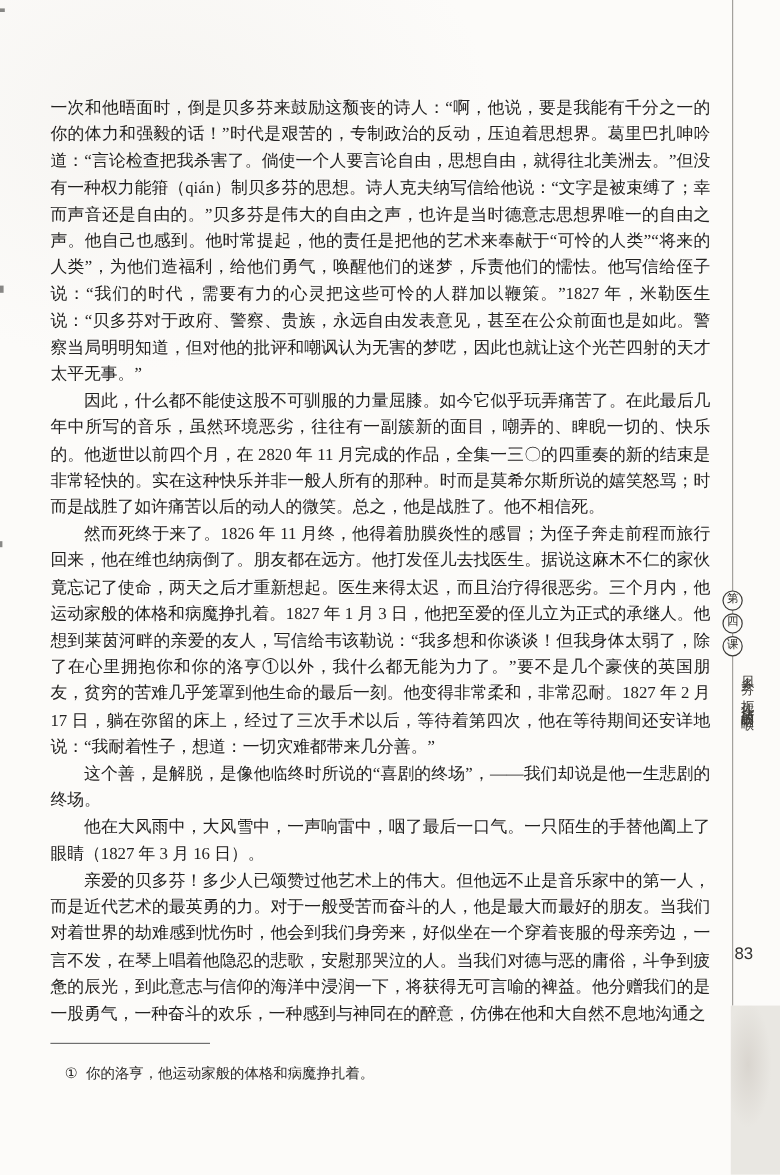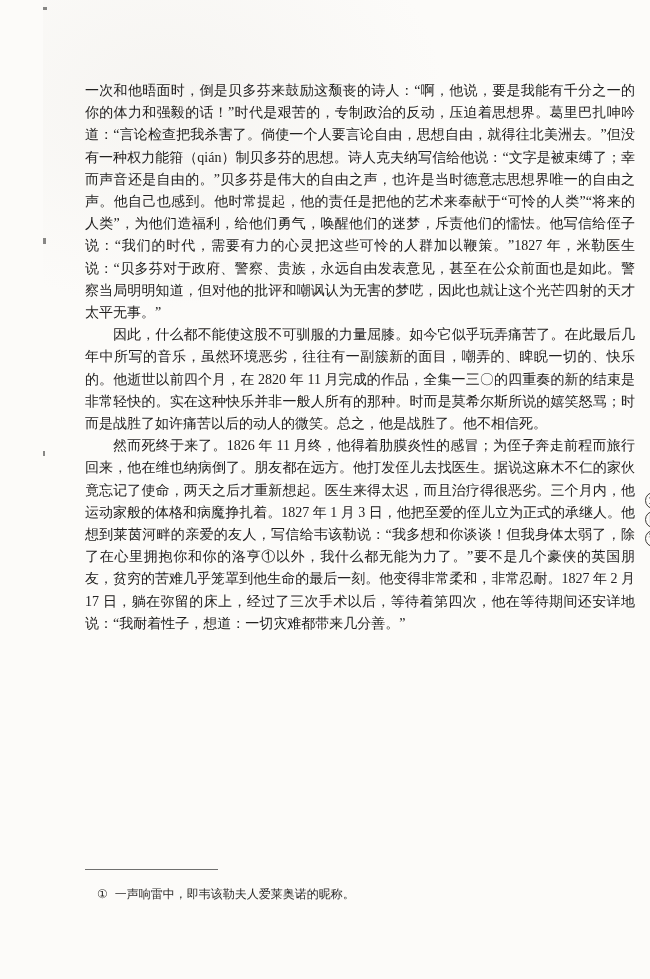--- a/index.html
+++ b/index.html
@@ -8,21 +8,20 @@
     background: #fcfbf9;
     position: relative;
     overflow: hidden;
     font-family: "Liberation Serif", "DejaVu Serif", serif;
   }
   .page {
     position: absolute; inset: 0;
     background:
       radial-gradient(ellipse 400px 300px at 20% 10%, rgba(240,238,234,0.5), transparent 70%),
       #fcfbf9;
-    margin-left: 43px;
   }
   
   .text-column {
     position: absolute;
     left: 42px; top: 80px;
     width: 550px;
     color: #222120;
     font-size: 14px;
     line-height: 22.2px;
     text-align: justify;
@@ -103,25 +102,28 @@
 </style>
 </head>
 <body>
 
 <div class="page">
 
   <div class="text-column">
       <p class="no-indent">一次和他晤面时，倒是贝多芬来鼓励这颓丧的诗人：“啊，他说，要是我能有千分之一的你的体力和强毅的话！”时代是艰苦的，专制政治的反动，压迫着思想界。葛里巴扎呻吟道：“言论检查把我杀害了。倘使一个人要言论自由，思想自由，就得往北美洲去。”但没有一种权力能箝（qián）制贝多芬的思想。诗人克夫纳写信给他说：“文字是被束缚了；幸而声音还是自由的。”贝多芬是伟大的自由之声，也许是当时德意志思想界唯一的自由之声。他自己也感到。他时常提起，他的责任是把他的艺术来奉献于“可怜的人类”“将来的人类”，为他们造福利，给他们勇气，唤醒他们的迷梦，斥责他们的懦怯。他写信给侄子说：“我们的时代，需要有力的心灵把这些可怜的人群加以鞭策。”1827 年，米勒医生说：“贝多芬对于政府、警察、贵族，永远自由发表意见，甚至在公众前面也是如此。警察当局明明知道，但对他的批评和嘲讽认为无害的梦呓，因此也就让这个光芒四射的天才太平无事。”</p>
       <p>因此，什么都不能使这股不可驯服的力量屈膝。如今它似乎玩弄痛苦了。在此最后几年中所写的音乐，虽然环境恶劣，往往有一副簇新的面目，嘲弄的、睥睨一切的、快乐的。他逝世以前四个月，在 2820 年 11 月完成的作品，全集一三〇的四重奏的新的结束是非常轻快的。实在这种快乐并非一般人所有的那种。时而是莫希尔斯所说的嬉笑怒骂；时而是战胜了如许痛苦以后的动人的微笑。总之，他是战胜了。他不相信死。</p>
       <p>然而死终于来了。1826 年 11 月终，他得着肋膜炎性的感冒；为侄子奔走前程而旅行回来，他在维也纳病倒了。朋友都在远方。他打发侄儿去找医生。据说这麻木不仁的家伙竟忘记了使命，两天之后才重新想起。医生来得太迟，而且治疗得很恶劣。三个月内，他运动家般的体格和病魔挣扎着。1827 年 1 月 3 日，他把至爱的侄儿立为正式的承继人。他想到莱茵河畔的亲爱的友人，写信给韦该勒说：“我多想和你谈谈！但我身体太弱了，除了在心里拥抱你和你的洛亨①以外，我什么都无能为力了。”要不是几个豪侠的英国朋友，贫穷的苦难几乎笼罩到他生命的最后一刻。他变得非常柔和，非常忍耐。1827 年 2 月 17 日，躺在弥留的床上，经过了三次手术以后，等待着第四次，他在等待期间还安详地说：“我耐着性子，想道：一切灾难都带来几分善。”</p>
+      <p>这个善，是解脱，是像他临终时所说的“喜剧的终场”，——我们却说是他一生悲剧的终场。</p>
+      <p>他在大风雨中，大风雪中，一声响雷中，咽了最后一口气。一只陌生的手替他阖上了眼睛（1827 年 3 月 16 日）。</p>
+      <p>亲爱的贝多芬！多少人已颂赞过他艺术上的伟大。但他远不止是音乐家中的第一人，而是近代艺术的最英勇的力。对于一般受苦而奋斗的人，他是最大而最好的朋友。当我们对着世界的劫难感到忧伤时，他会到我们身旁来，好似坐在一个穿着丧服的母亲旁边，一言不发，在琴上唱着他隐忍的悲歌，安慰那哭泣的人。当我们对德与恶的庸俗，斗争到疲惫的辰光，到此意志与信仰的海洋中浸润一下，将获得无可言喻的裨益。他分赠我们的是一股勇气，一种奋斗的欢乐，一种感到与神同在的醉意，仿佛在他和大自然不息地沟通之</p>
     </div>
 
   <div class="footnote-sep"></div>
   <div class="footnote">
-    <span class="fn-marker">①</span><span>一声响雷中，即韦该勒夫人爱莱奥诺的昵称。</span>
+    <span class="fn-marker">①</span><span>你的洛亨，他运动家般的体格和病魔挣扎着。</span>
   </div>
 
   <div class="vrule"></div>
 
   <div class="lesson-badge">
       <span class="badge-char">第</span>
       <span class="badge-char">四</span>
       <span class="badge-char">课</span>
     </div>
 

